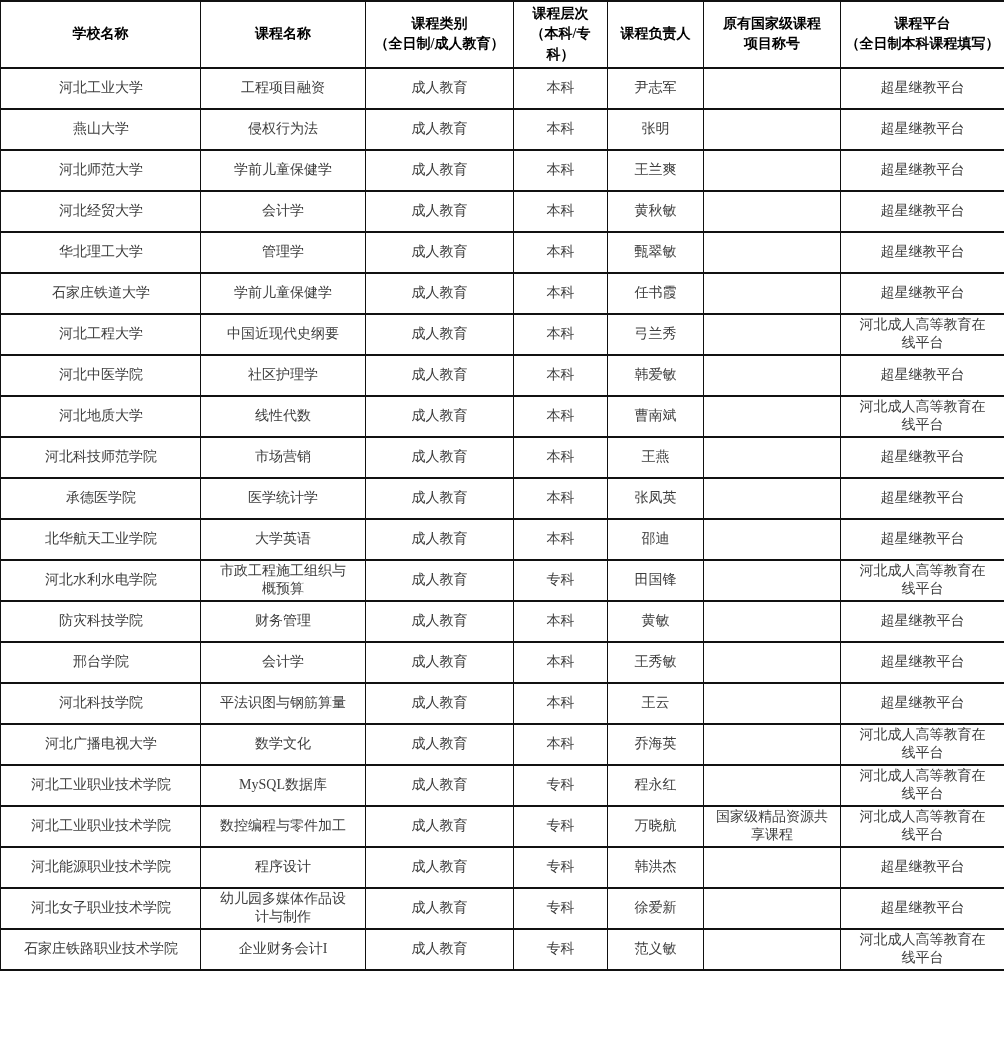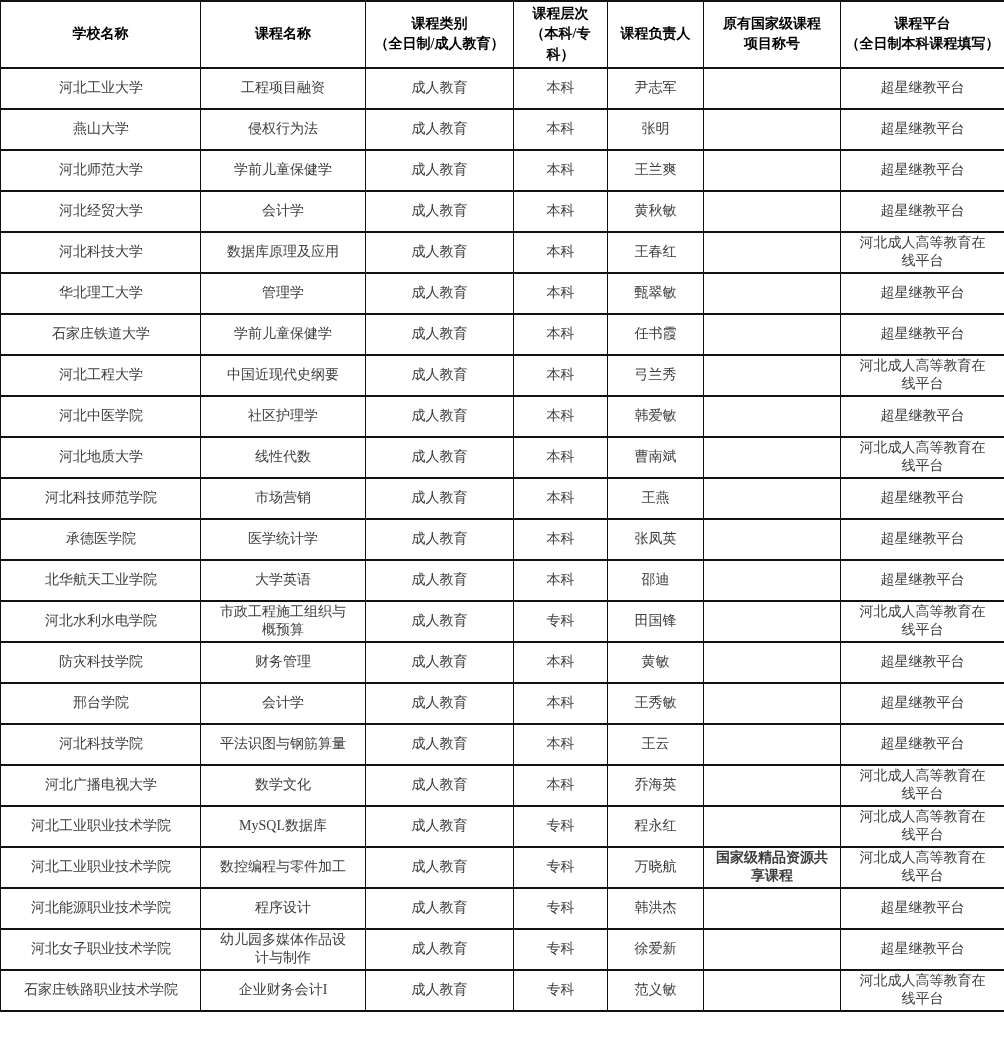--- a/index.html
+++ b/index.html
@@ -42,21 +42,20 @@
     padding: 1px 14px;
     line-height: 1.3;
     height: 37px;
   }
   td.col-school {
     text-align: center;
     padding: 1px 4px 1px 5px;
   }
   td.col-national_title {
     padding: 1px 8px;
-    font-weight: bold;
   }
   col.col-school        { width: 200px; }
   col.col-course        { width: 165px; }
   col.col-category      { width: 148px; }
   col.col-level         { width: 94px;  }
   col.col-leader        { width: 96px;  }
   col.col-national_title{ width: 137px; }
   col.col-platform      { width: 164px; }
 </style>
 </head>
@@ -118,29 +117,20 @@
       <tr data-name="table-row">
         <td class="col-school" data-name="cell-school">河北经贸大学</td>
         <td class="col-course" data-name="cell-course">会计学</td>
         <td class="col-category" data-name="cell-category">成人教育</td>
         <td class="col-level" data-name="cell-level">本科</td>
         <td class="col-leader" data-name="cell-leader">黄秋敏</td>
         <td class="col-national_title" data-name="cell-national_title"></td>
         <td class="col-platform" data-name="cell-platform">超星继教平台</td>
       </tr>
       <tr data-name="table-row">
-        <td class="col-school" data-name="cell-school">河北科技大学</td>
-        <td class="col-course" data-name="cell-course">数据库原理及应用</td>
-        <td class="col-category" data-name="cell-category">成人教育</td>
-        <td class="col-level" data-name="cell-level">本科</td>
-        <td class="col-leader" data-name="cell-leader">王春红</td>
-        <td class="col-national_title" data-name="cell-national_title"></td>
-        <td class="col-platform" data-name="cell-platform">河北成人高等教育在线平台</td>
-      </tr>
-      <tr data-name="table-row">
         <td class="col-school" data-name="cell-school">华北理工大学</td>
         <td class="col-course" data-name="cell-course">管理学</td>
         <td class="col-category" data-name="cell-category">成人教育</td>
         <td class="col-level" data-name="cell-level">本科</td>
         <td class="col-leader" data-name="cell-leader">甄翠敏</td>
         <td class="col-national_title" data-name="cell-national_title"></td>
         <td class="col-platform" data-name="cell-platform">超星继教平台</td>
       </tr>
       <tr data-name="table-row">
         <td class="col-school" data-name="cell-school">石家庄铁道大学</td>

